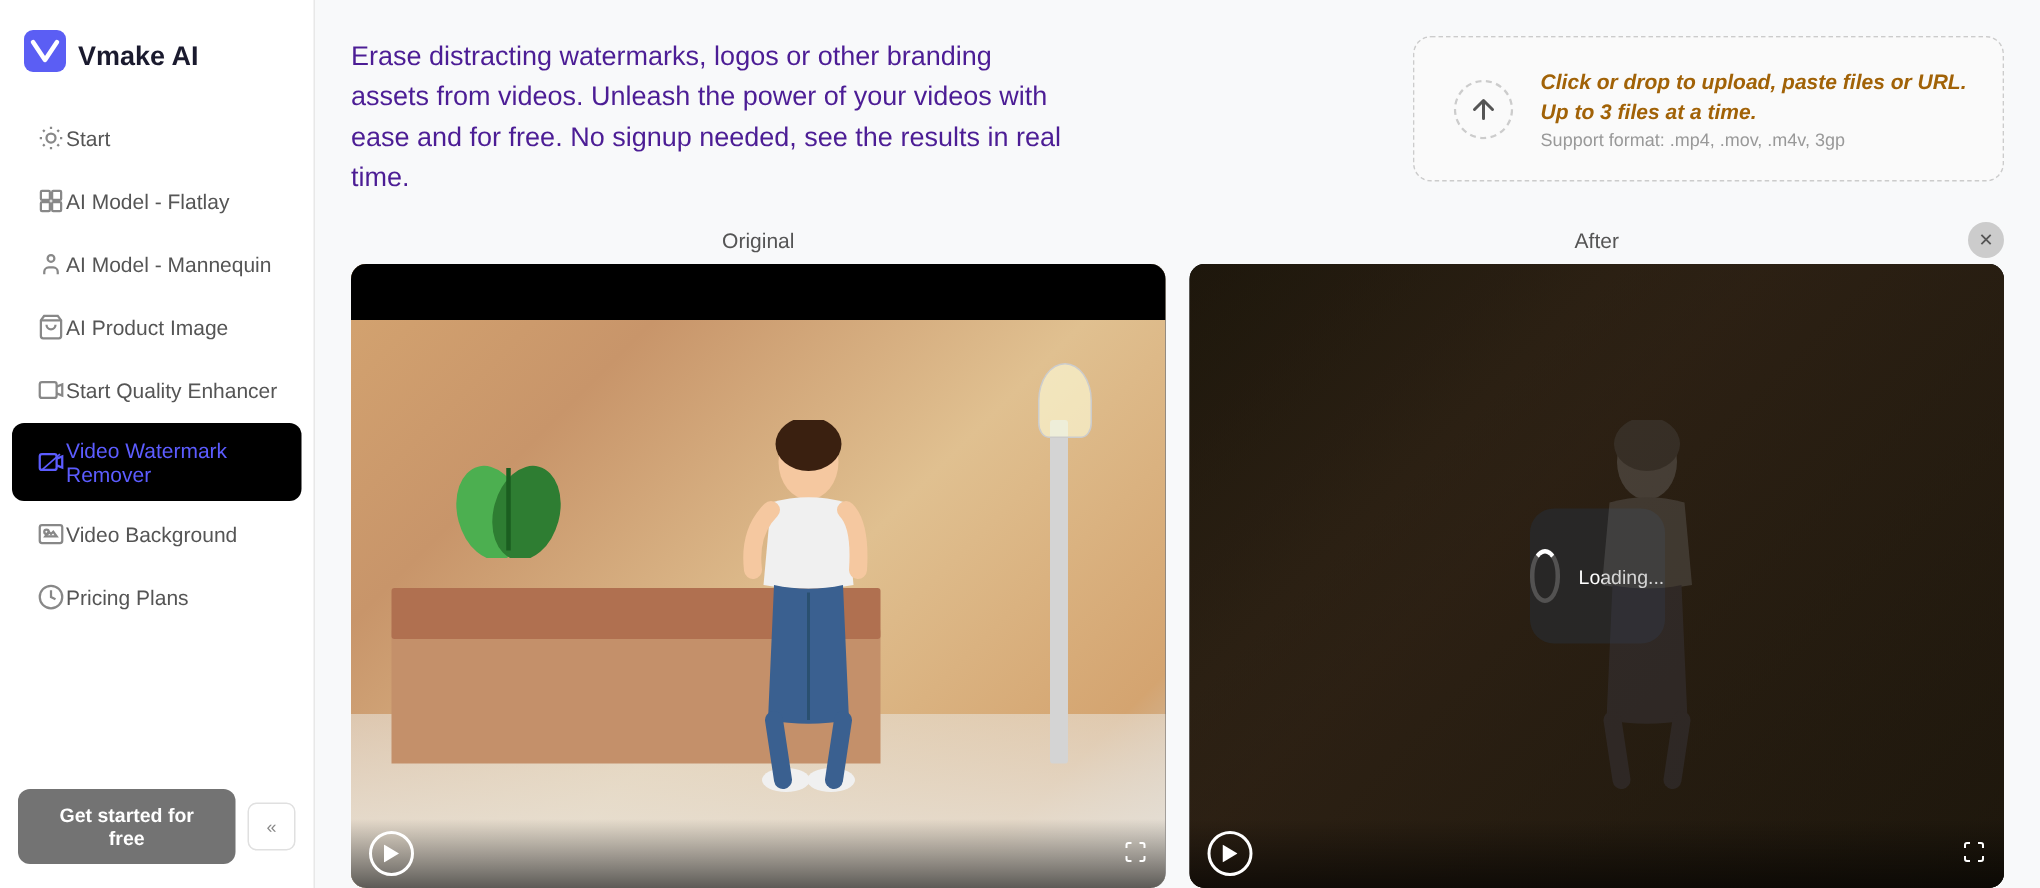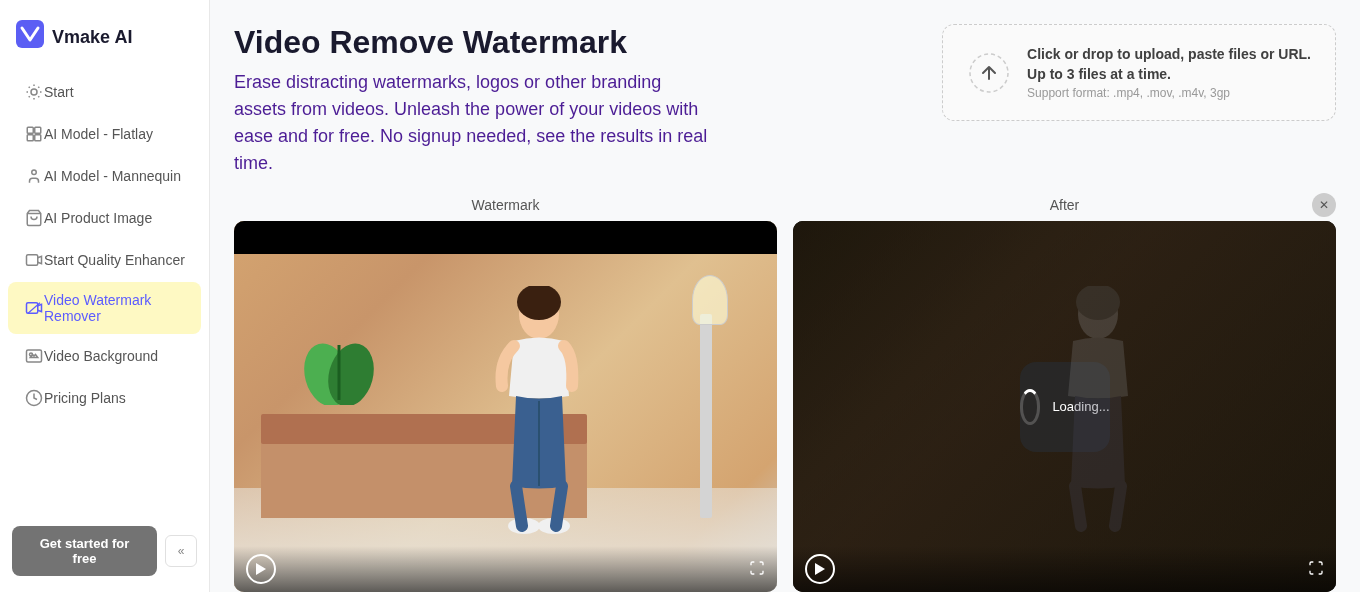--- a/index.html
+++ b/index.html
@@ -40,21 +40,21 @@
       align-items: center;
       padding: 10px 16px;
       cursor: pointer;
       border-radius: 8px;
       margin: 2px 8px;
       color: #555;
       font-size: 14px;
       font-weight: 500;
       transition: background 0.15s;
     }
-    .nav-item.active { background: #fef9c3; color: #5c5cff; }
+    .nav-item.active { background: #000000; color: #5c5cff; }
     .nav-item .nav-icon { width: 20px; height: 20px; flex-shrink: 0; display: flex; align-items: center; justify-content: center; }
     .nav-item.start-item { margin-top: 4px; }
     .sidebar-bottom {
       padding: 16px 12px;
       display: flex;
       align-items: center;
       gap: 8px;
     }
     .get-started-btn {
       flex: 1;
@@ -125,22 +125,23 @@
       width: 44px;
       height: 44px;
       display: flex;
       align-items: center;
       justify-content: center;
       flex-shrink: 0;
     }
     .upload-text-main {
       font-size: 14px;
       font-weight: 600;
-      color: #404040;
+      color: #a16207;
       line-height: 1.4;
+      font-style: italic;
     }
     .upload-text-sub {
       font-size: 12px;
       color: #999;
       margin-top: 2px;
     }
     .video-col {
       flex: 1;
       display: flex;
       flex-direction: column;
@@ -371,21 +372,20 @@
     <button class="collapse-btn">
       <span>«</span>
     </button>
   </div>
 </aside>
 
 <main class="main">
 
   <div class="page-header">
     <div class="page-title-section">
-      <h1 class="page-title">Video Remove Watermark</h1>
       <p class="page-description">Erase distracting watermarks, logos or other branding assets from videos. Unleash the power of your videos with ease and for free. No signup needed, see the results in real time.</p>
     </div>
 
     <div class="upload-box">
       <div class="upload-icon-wrap">
         <svg width="40" height="40" viewBox="0 0 40 40" fill="none">
           <circle cx="20" cy="20" r="19" stroke="#ccc" stroke-width="1.5" stroke-dasharray="4 3"></circle>
           <path d="M20 26V14M14 20l6-6 6 6" stroke="#555" stroke-width="2" stroke-linecap="round" stroke-linejoin="round"></path>
         </svg>
       </div>
@@ -396,21 +396,21 @@
     </div>
   </div>
 
   <div class="panels-container">
 
     <div class="close-btn" style="top:-4px; right:0;">
       <span>✕</span>
     </div>
 
     <div class="video-col">
-      <div class="panel-label">Watermark</div>
+      <div class="panel-label">Original</div>
       <div class="video-wrapper">
 
         <div style="position:absolute;inset:0;background:linear-gradient(to bottom,#000 0%,#000 9%,transparent 9%),linear-gradient(135deg,#d4a470 0%,#c8956a 25%,#e0c090 55%,#d4a470 85%,#ccc 100%); width:100%;height:100%;"></div>
 
         <div style="position:absolute;bottom:0;left:0;right:0;height:28%;background:linear-gradient(to top,#e8e2d8 0%,rgba(232,226,216,0.6) 100%);"></div>
 
         <div style="position:absolute;bottom:20%;left:5%;width:60%;height:22%;background:#c4906a;border-radius:4px 4px 0 0;"></div>
         <div style="position:absolute;bottom:40%;left:5%;width:60%;height:8%;background:#b07050;border-radius:2px;"></div>
 
         <div style="position:absolute;bottom:20%;right:12%;width:12px;height:55%;background:#d4d4d4;border-radius:2px;"></div>

